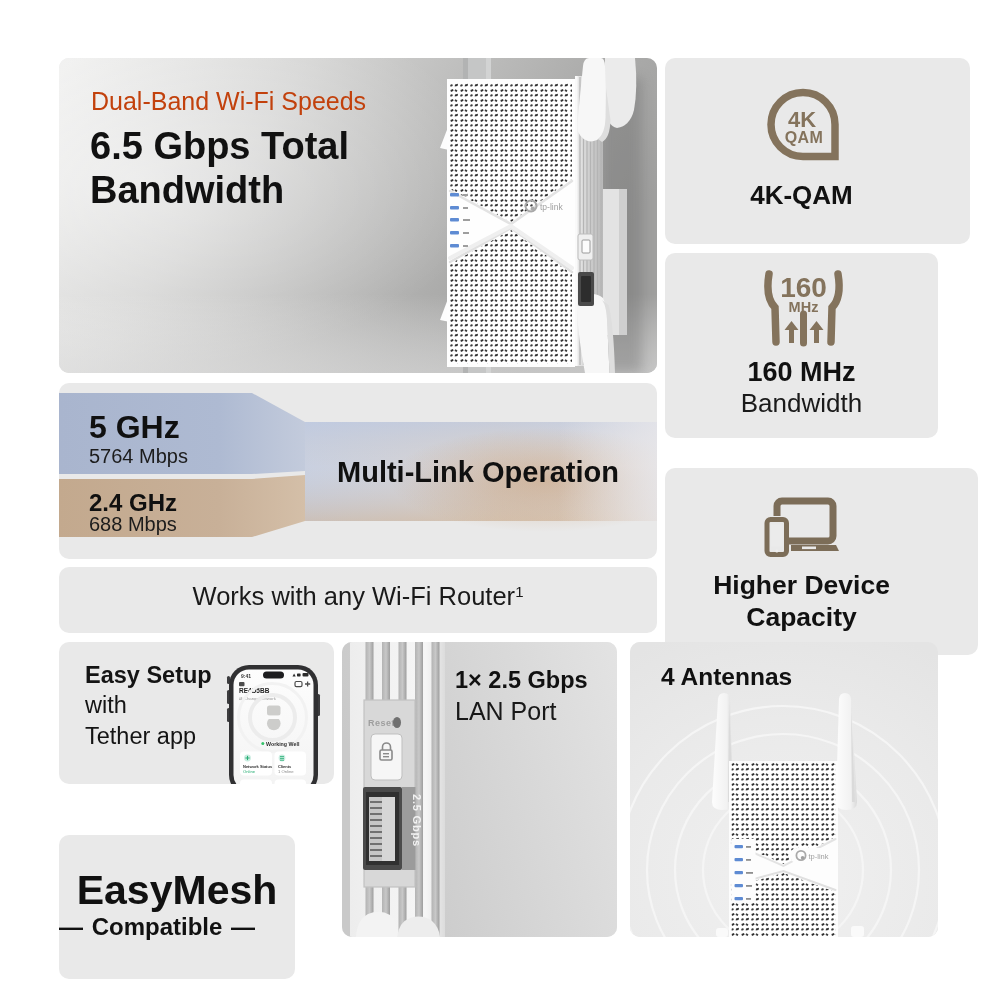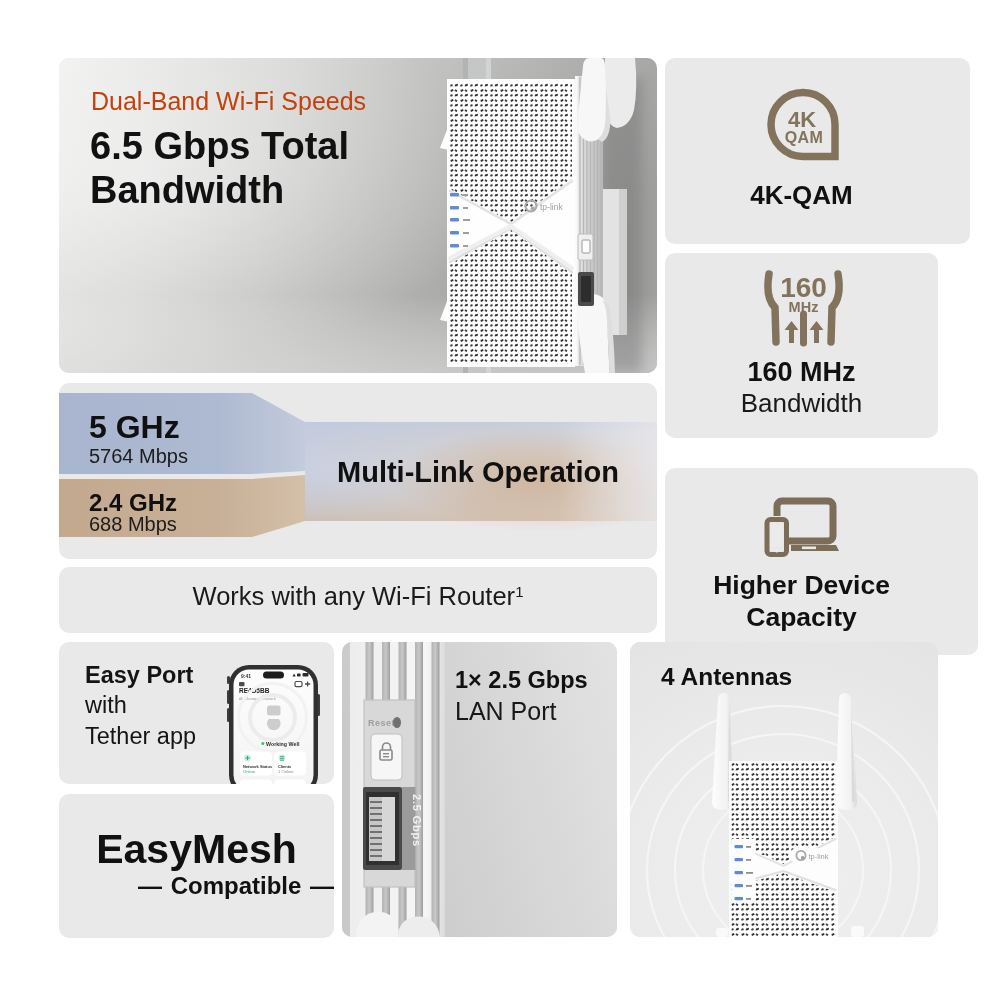--- a/index.html
+++ b/index.html
@@ -204,21 +204,21 @@
     <text x="30" y="148" font-size="20" fill="#1c1c1c">688 Mbps</text>
     <text x="419" y="99" font-size="29" font-weight="bold" fill="#101010" text-anchor="middle">Multi-Link Operation</text>
   </svg>
 </div>
 
 <div class="card" id="works" style="left:59px;top:567px;width:598px;height:66px;">
   <div style="position:absolute;width:100%;text-align:center;top:15px;font-size:25.5px;color:#1a1a1a;">Works with any Wi-Fi Router<span style="font-size:15px;vertical-align:8px;">1</span></div>
 </div>
 
 <div class="card" id="easysetup" style="left:59px;top:642px;width:275px;height:142px;">
-  <div style="position:absolute;left:26px;top:18px;font-size:23.5px;line-height:30.3px;color:#141414;"><b>Easy Port</b><br>with<br>Tether app</div>
+  <div style="position:absolute;left:26px;top:18px;font-size:23.5px;line-height:30.3px;color:#141414;"><b>Easy Setup</b><br>with<br>Tether app</div>
   <svg width="275" height="142" viewBox="0 0 275 142" style="position:absolute;left:0;top:0;">
     <defs>
       <linearGradient id="phv" x1="0" y1="0" x2="0" y2="1">
         <stop offset="0" stop-color="#fdfdfd"></stop>
         <stop offset="1" stop-color="#f3f3f3"></stop>
       </linearGradient>
     </defs>
     <g>
       <rect x="168" y="34" width="3" height="8" rx="1.5" fill="#3c3c3e"></rect>
       <rect x="168" y="48" width="3" height="14" rx="1.5" fill="#3c3c3e"></rect>
@@ -254,23 +254,23 @@
       <text x="184" y="125.5" font-size="4" font-weight="bold" fill="#2f2f2f">Network Status</text>
       <text x="219" y="125.5" font-size="4" font-weight="bold" fill="#2f2f2f">Clients</text>
       <text x="184" y="131" font-size="4.2" fill="#27ae74">Online</text>
       <text x="219" y="131" font-size="4.2" fill="#8a8a8a">1 Online</text>
       <rect x="181" y="137.5" width="32" height="12" rx="4" fill="#ffffff"></rect>
       <rect x="215.5" y="137.5" width="31.5" height="12" rx="4" fill="#ffffff"></rect>
     </g>
   </svg>
 </div>
 
-<div class="card" id="easymesh" style="left:59px;top:794px;width:275px;height:144px;">
+<div class="card" id="easymesh" style="left:59px;top:835px;width:236px;height:144px;">
   <div style="position:absolute;width:100%;text-align:center;top:32px;font-size:41px;font-weight:bold;color:#111;">EasyMesh</div>
-  <div style="position:absolute;width:100%;text-align:right;top:78px;font-size:24px;font-weight:bold;color:#111;">—  Compatible  —</div>
+  <div style="position:absolute;width:100%;text-align:left;top:78px;font-size:24px;font-weight:bold;color:#111;">—  Compatible  —</div>
 </div>
 
 <div class="card" id="lan" style="left:342px;top:642px;width:275px;height:295px;">
   <svg width="275" height="295" viewBox="0 0 275 295">
     <defs>
       <linearGradient id="lwall" x1="0" y1="0.3" x2="1" y2="0">
         <stop offset="0" stop-color="#c9c9c9"></stop>
         <stop offset="0.5" stop-color="#d6d6d6"></stop>
         <stop offset="1" stop-color="#e3e3e3"></stop>
       </linearGradient>

